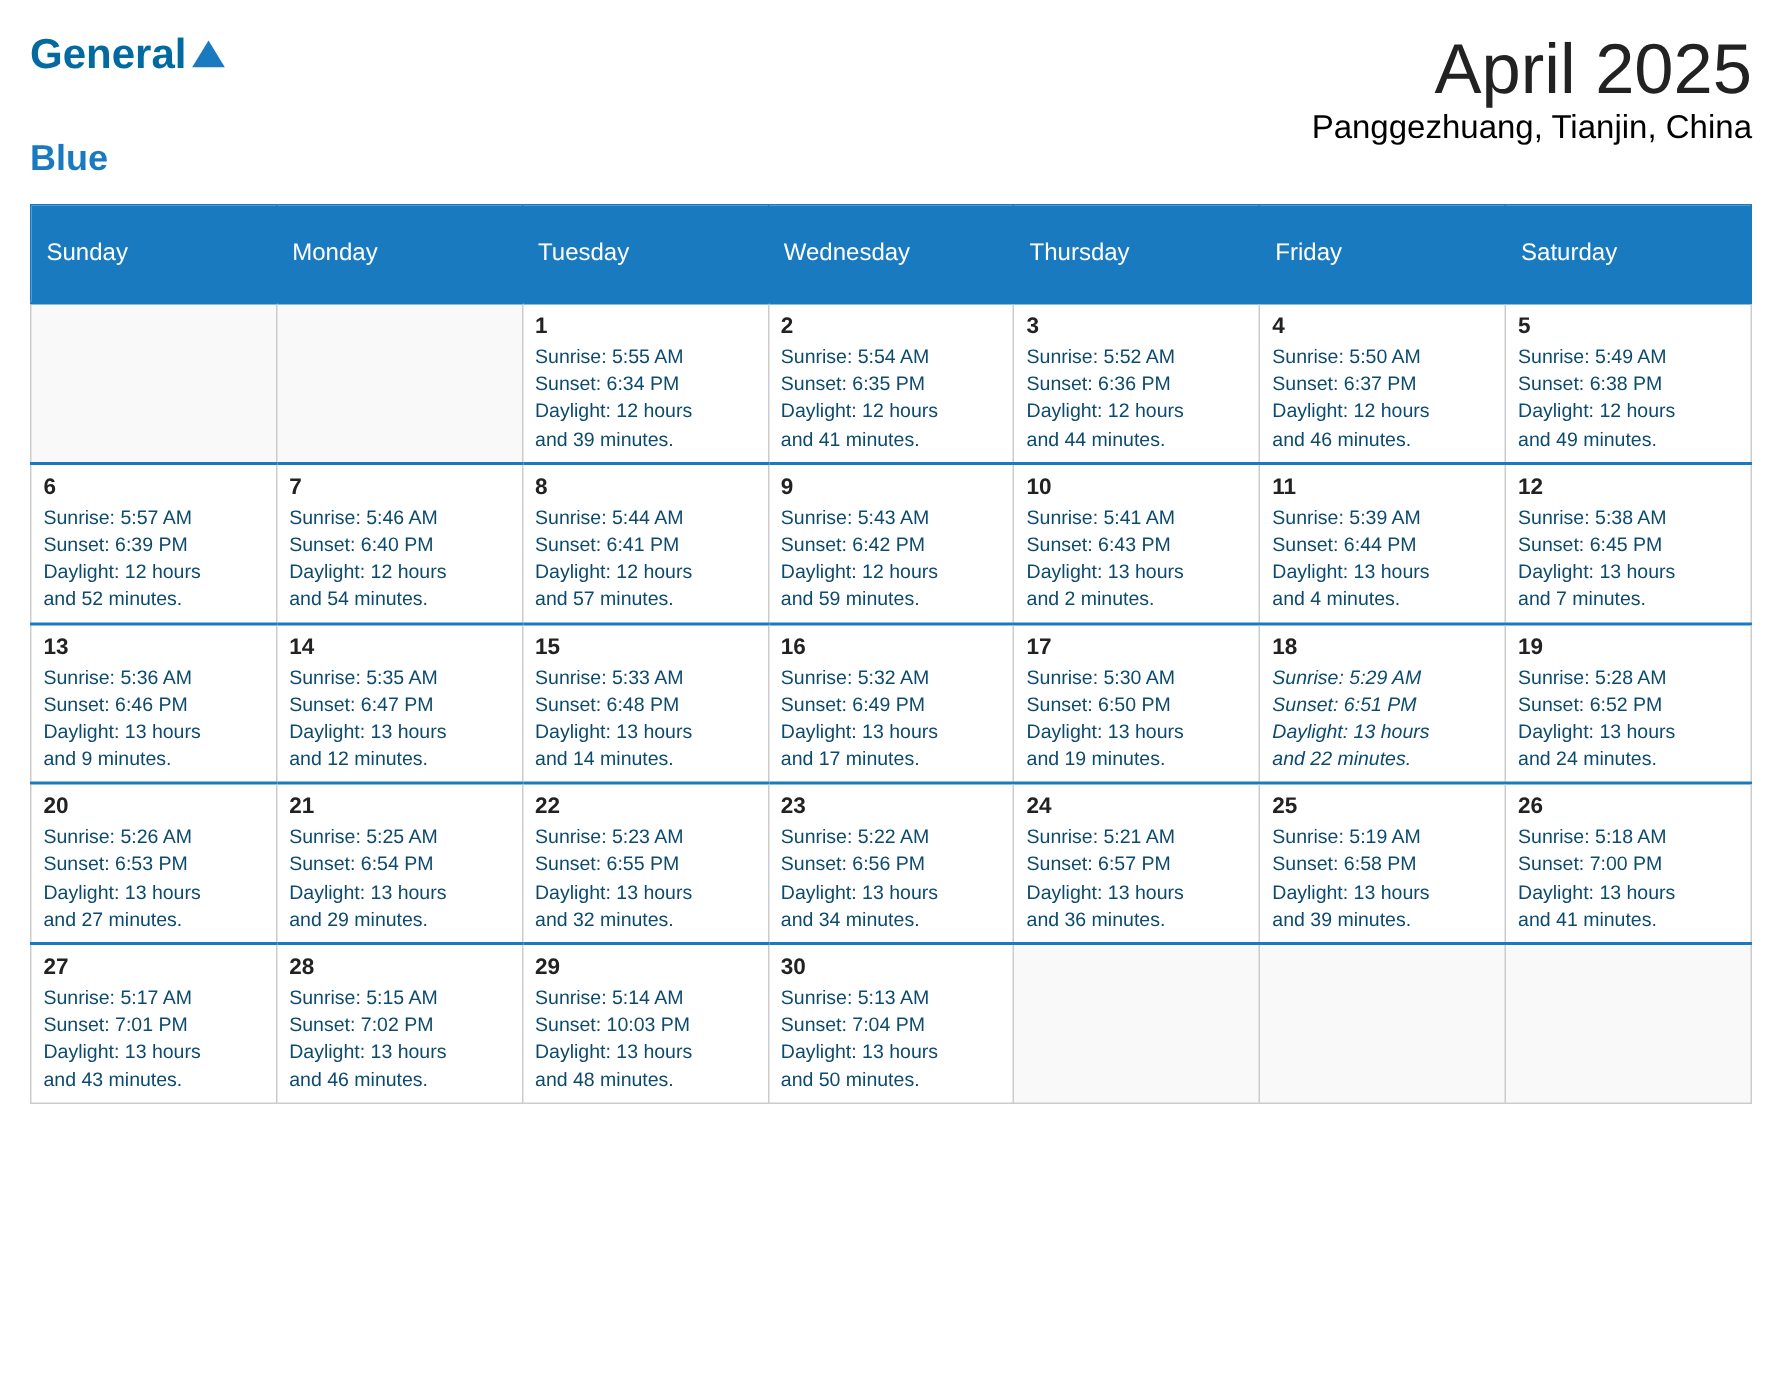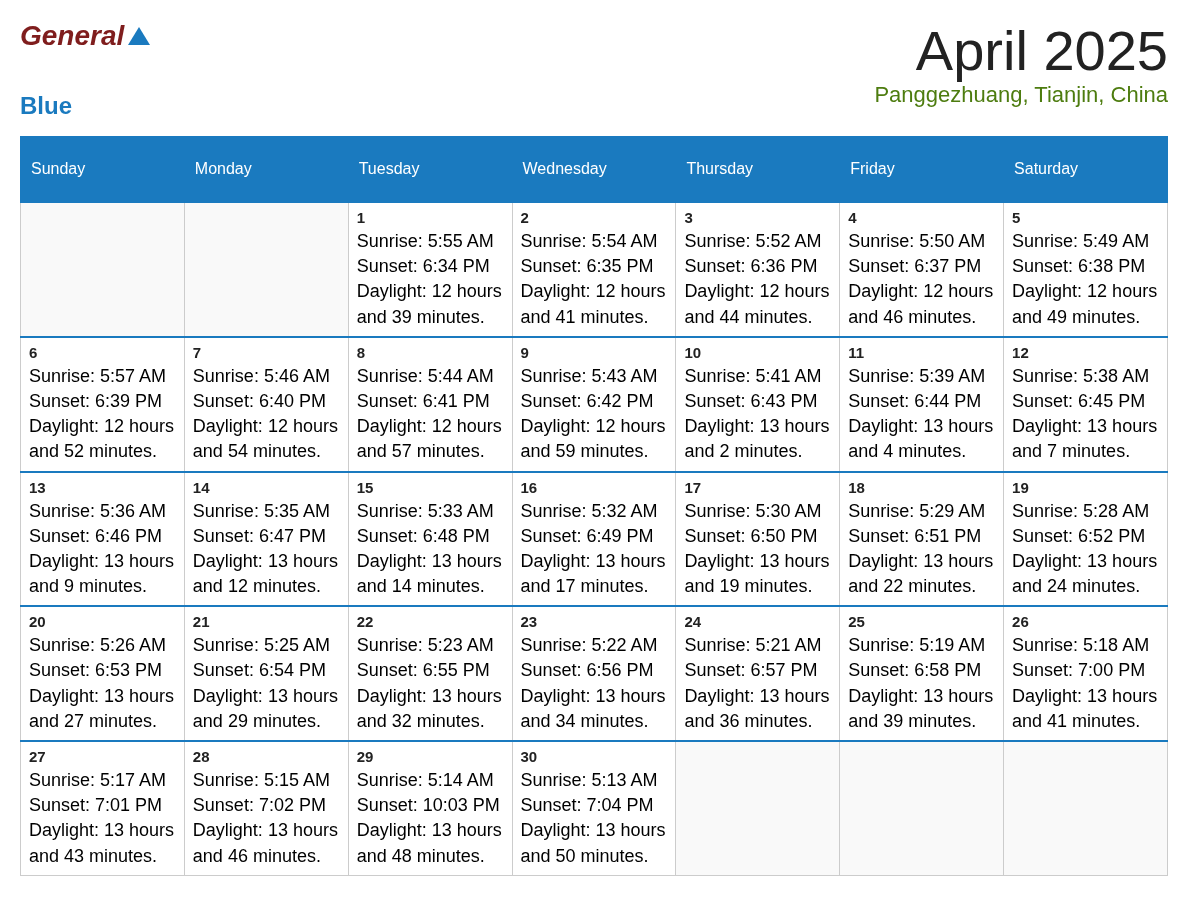--- a/index.html
+++ b/index.html
@@ -12,50 +12,49 @@
     }
     .header {
       display: flex;
       justify-content: space-between;
       align-items: flex-start;
       margin-bottom: 16px;
     }
     .logo-text-general {
       font-size: 28px;
       font-weight: bold;
-      color: #7f1d1d;
-      font-style: italic;
+      color: #0369a1;
     }
     .logo-blue {
       font-size: 24px;
       font-weight: bold;
       color: #1a7abf;
       margin-top: 40px;
     }
     .logo-wrapper {
       display: flex;
       flex-direction: column;
     }
     .logo-top-row {
       display: flex;
       align-items: center;
     }
     .title-section {
       text-align: right;
     }
     .title-section h1 {
-      font-size: 56px;
+      font-size: 47px;
       font-weight: normal;
       color: #222;
       line-height: 1.1;
     }
     .title-section h2 {
       font-size: 22px;
       font-weight: normal;
-      color: #4d7c0f;
+      color: #000000;
     }
     .calendar {
       width: 100%;
       border-collapse: collapse;
       border: 1px solid #1a7abf;
     }
     .calendar th {
       background-color: #1a7abf;
       color: #fff;
       font-size: 16px;
@@ -78,22 +77,22 @@
       background: #f9f9f9;
     }
     .day-number {
       font-size: 15px;
       font-weight: bold;
       color: #222;
       display: block;
       margin-bottom: 3px;
     }
     .day-info {
-      color: #000000;
-      font-size: 18px;
+      color: #0c4a6e;
+      font-size: 13px;
       line-height: 1.4;
     }
     .week-row td {
       border-top: 2px solid #1a7abf;
     }
   </style>
 </head>
 <body>
 
 <div class="header">
@@ -250,21 +249,21 @@
         </td>
         <td>
           <span class="day-number">17</span>
           <div class="day-info" style="white-space: pre-line;">Sunrise: 5:30 AM
 Sunset: 6:50 PM
 Daylight: 13 hours
 and 19 minutes.</div>
         </td>
         <td>
           <span class="day-number">18</span>
-          <div class="day-info" style="white-space: pre-line;">Sunrise: 5:29 AM
+          <div class="day-info" style="white-space: pre-line; font-style: italic;">Sunrise: 5:29 AM
 Sunset: 6:51 PM
 Daylight: 13 hours
 and 22 minutes.</div>
         </td>
         <td>
           <span class="day-number">19</span>
           <div class="day-info" style="white-space: pre-line;">Sunrise: 5:28 AM
 Sunset: 6:52 PM
 Daylight: 13 hours
 and 24 minutes.</div>

